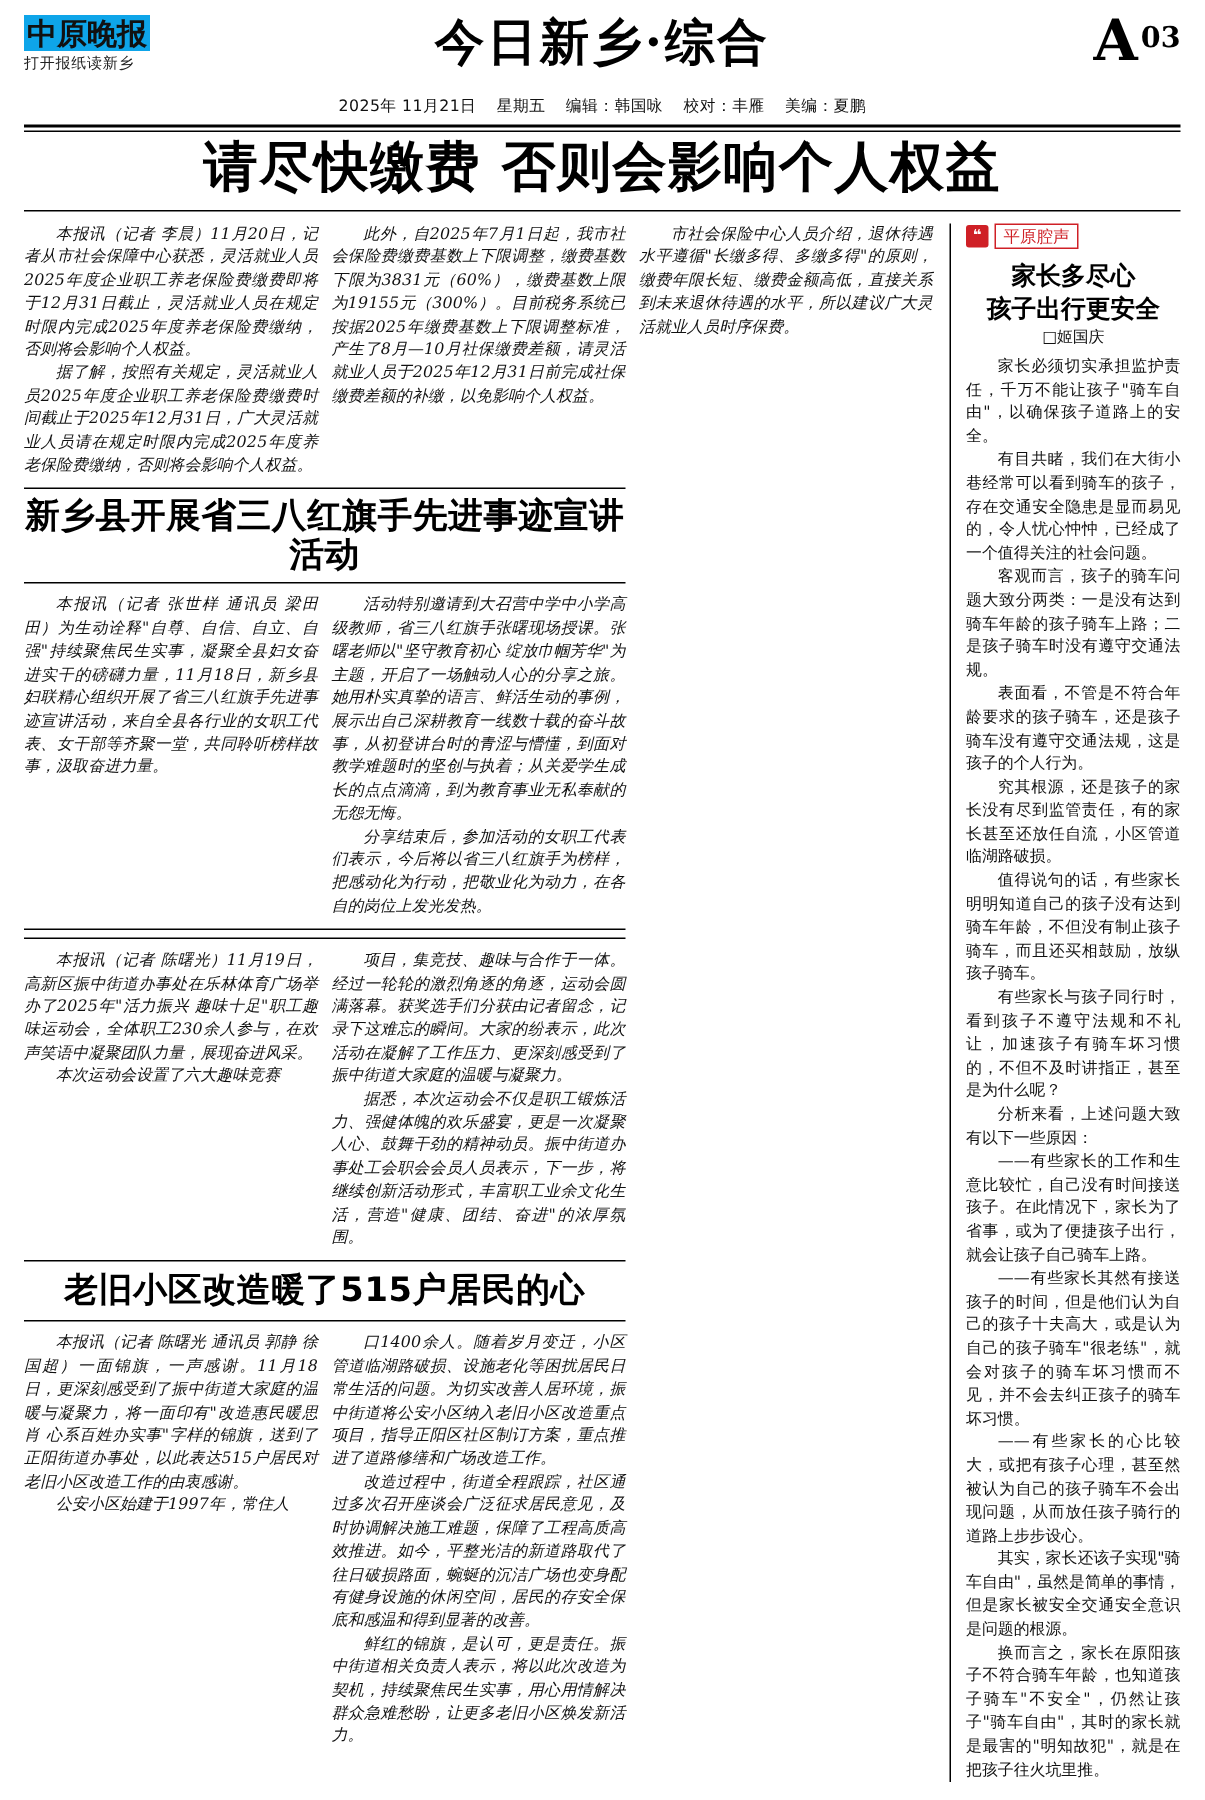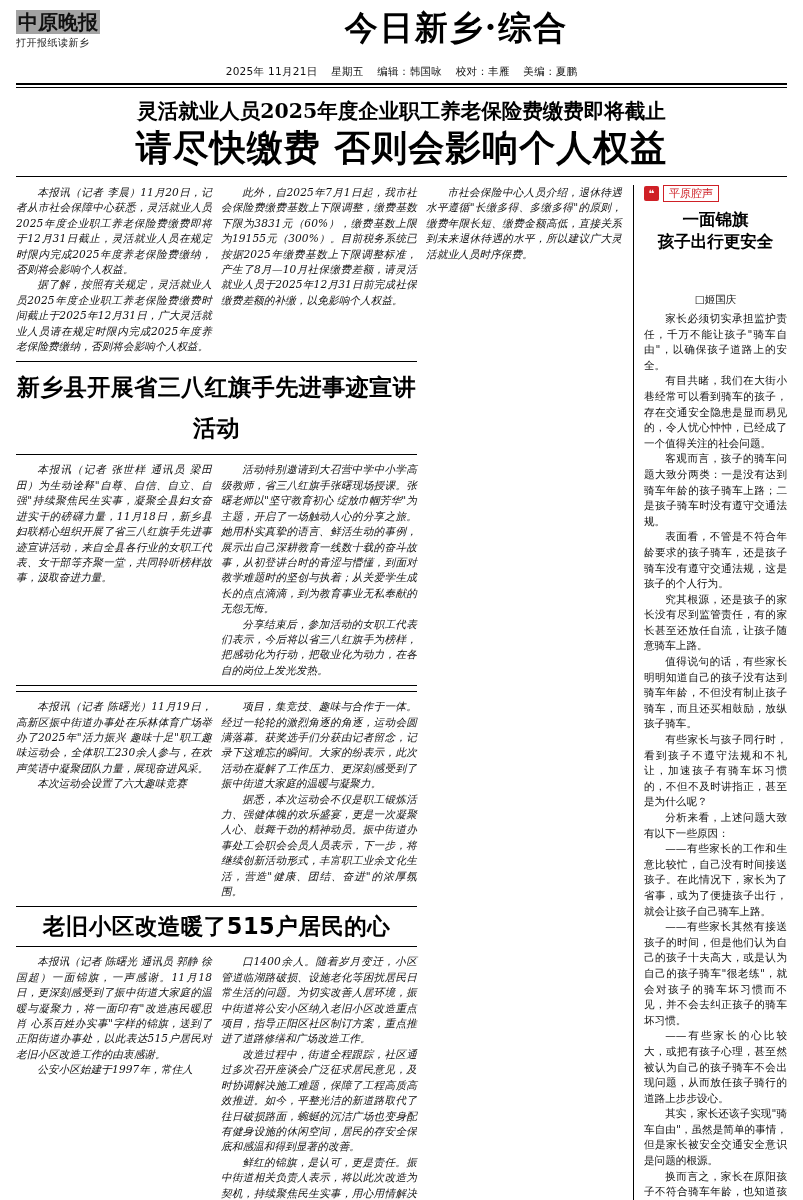--- a/index.html
+++ b/index.html
@@ -35,21 +35,21 @@
     width: 110px;
     padding-top: 2px;
   }
   .logo-main {
     font-family: "DejaVu Serif", "Liberation Serif", serif;
     font-weight: bold;
     font-size: 20px;
     letter-spacing: 0px;
     line-height: 22px;
     color: #111;
-    background: #a3a3a3;
+    background: #0ea5e9;
     display: inline-block;
     padding: 1px 2px;
   }
   .logo-sub {
     font-size: 10px;
     line-height: 13px;
     margin-top: 2px;
     color: #222;
     letter-spacing: 0.5px;
   }
@@ -161,21 +161,21 @@
   }
   .colgap { height: 7px; }
 
   
   .sec-head {
     font-family: "DejaVu Sans", "Liberation Sans", sans-serif;
     font-weight: bold;
     text-align: center;
     color: #000;
   }
-  .sec-head-1 { font-size: 23px; line-height: 41px; letter-spacing: 0.5px; }
+  .sec-head-1 { font-size: 23px; line-height: 26px; letter-spacing: 0.5px; }
   .sec-head-2 { font-size: 22px; line-height: 29px; letter-spacing: 0.5px; }
   .sec-head-3 { font-size: 22.5px; line-height: 29px; letter-spacing: 0.5px; }
 
   .hr-head-top {
     border-top: 1px solid #000;
     margin-bottom: 5px;
   }
   .hr-head-bot {
     border-top: 1px solid #000;
     margin-top: 5px;
@@ -227,21 +227,20 @@
     line-height: 22px;
     text-align: center;
     color: #000;
   }
   .side-author {
     text-align: center;
     font-size: 10.5px;
     line-height: 17px;
     font-family: "DejaVu Serif", "Liberation Serif", serif;
     margin-bottom: 3px;
-    margin-top: 38px;
   }
   p.side-p {
     font-family: "DejaVu Serif", "Liberation Serif", serif;
     font-size: 10.6px;
     line-height: 15.6px;
     text-align: justify;
     text-indent: 2em;
     margin: 0;
     color: #111;
   }
@@ -251,34 +250,36 @@
 
 <div class="page">
 
   <div class="masthead">
     <div class="logo-block">
       <div class="logo-main">中原晚报</div>
       <div class="logo-sub">打开报纸读新乡</div>
     </div>
     <div class="mast-center">
       <div class="mast-title">今日新乡·综合</div>
+    </div>
+    <div class="mast-right">
+      <span class="mast-section">A</span><span class="mast-pageno">03</span>
     </div>
   </div>
 
   <div class="dateline">
     <span>2025年 11月21日</span>
     <span>星期五</span>
     <span>编辑：韩国咏</span>
     <span>校对：丰雁</span>
     <span>美编：夏鹏</span>
   </div>
   <div class="rule-thick"></div>
   <div class="rule-thin"></div>
 
-  <div class="lead-shoulder">灵活就业人员2025年度企业职工养老保险费缴费即将截止</div>
   <div class="lead-main">请尽快缴费 否则会影响个人权益</div>
   <div class="lead-rule"></div>
 
   <div class="body-wrap">
 
     <div style="width:611px;">
 
       <div class="sub-cols">
         <div class="sc">
           <p class="art">本报讯（记者 李晨）11月20日，记者从市社会保障中心获悉，灵活就业人员2025年度企业职工养老保险费缴费即将于12月31日截止，灵活就业人员在规定时限内完成2025年度养老保险费缴纳，否则将会影响个人权益。</p>
@@ -345,28 +346,28 @@
         </div>
       </div>
 
     </div>
 
     <div class="col-side">
       <div class="side-flag">
         <div class="side-flag-icon">❝</div>
         <div class="side-flag-label">平原腔声</div>
       </div>
-      <div class="side-title">一面锦旗</div>
+      <div class="side-title">家长多尽心</div>
       <div class="side-title">孩子出行更安全</div>
       <div class="side-author">□姬国庆</div>
       <p class="side-p">家长必须切实承担监护责任，千万不能让孩子"骑车自由"，以确保孩子道路上的安全。</p>
       <p class="side-p">有目共睹，我们在大街小巷经常可以看到骑车的孩子，存在交通安全隐患是显而易见的，令人忧心忡忡，已经成了一个值得关注的社会问题。</p>
       <p class="side-p">客观而言，孩子的骑车问题大致分两类：一是没有达到骑车年龄的孩子骑车上路；二是孩子骑车时没有遵守交通法规。</p>
       <p class="side-p">表面看，不管是不符合年龄要求的孩子骑车，还是孩子骑车没有遵守交通法规，这是孩子的个人行为。</p>
-      <p class="side-p">究其根源，还是孩子的家长没有尽到监管责任，有的家长甚至还放任自流，让孩子随意骑车上路。</p>
+      <p class="side-p">究其根源，还是孩子的家长没有尽到监管责任，有的家长甚至还放任自流，小区管道临湖路破损。</p>
       <p class="side-p">值得说句的话，有些家长明明知道自己的孩子没有达到骑车年龄，不但没有制止孩子骑车，而且还买相鼓励，放纵孩子骑车。</p>
       <p class="side-p">有些家长与孩子同行时，看到孩子不遵守法规和不礼让，加速孩子有骑车坏习惯的，不但不及时讲指正，甚至是为什么呢？</p>
       <p class="side-p">分析来看，上述问题大致有以下一些原因：</p>
       <p class="side-p">——有些家长的工作和生意比较忙，自己没有时间接送孩子。在此情况下，家长为了省事，或为了便捷孩子出行，就会让孩子自己骑车上路。</p>
       <p class="side-p">——有些家长其然有接送孩子的时间，但是他们认为自己的孩子十夫高大，或是认为自己的孩子骑车"很老练"，就会对孩子的骑车坏习惯而不见，并不会去纠正孩子的骑车坏习惯。</p>
       <p class="side-p">——有些家长的心比较大，或把有孩子心理，甚至然被认为自己的孩子骑车不会出现问题，从而放任孩子骑行的道路上步步设心。</p>
       <p class="side-p">其实，家长还该子实现"骑车自由"，虽然是简单的事情，但是家长被安全交通安全意识是问题的根源。</p>
       <p class="side-p">换而言之，家长在原阳孩子不符合骑车年龄，也知道孩子骑车"不安全"，仍然让孩子"骑车自由"，其时的家长就是最害的"明知故犯"，就是在把孩子往火坑里推。</p>
 
     </div>

